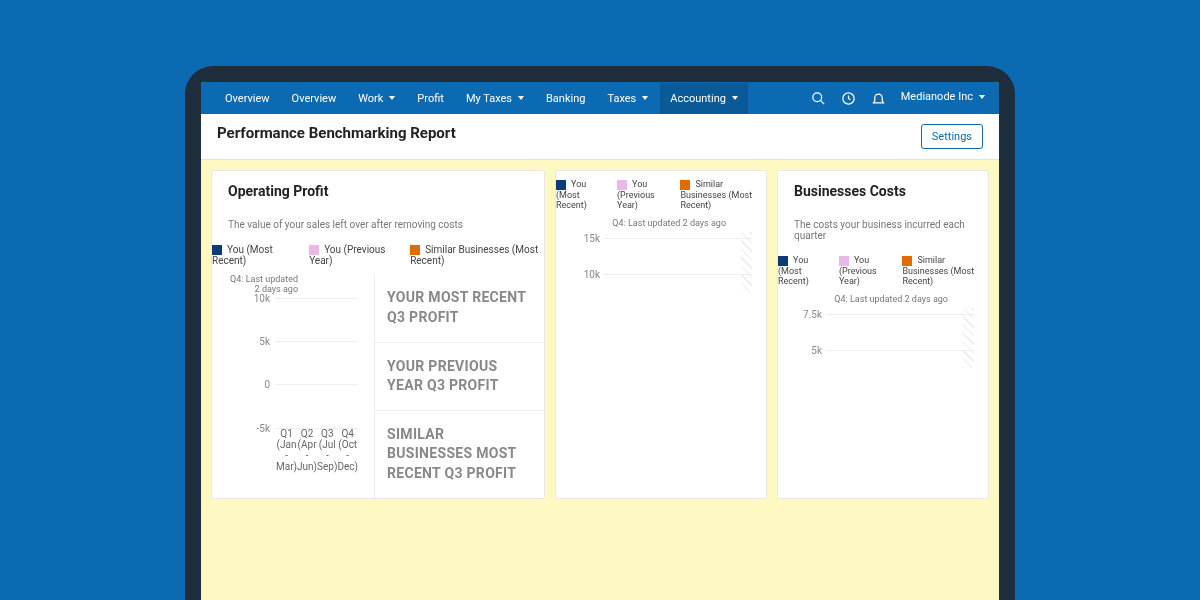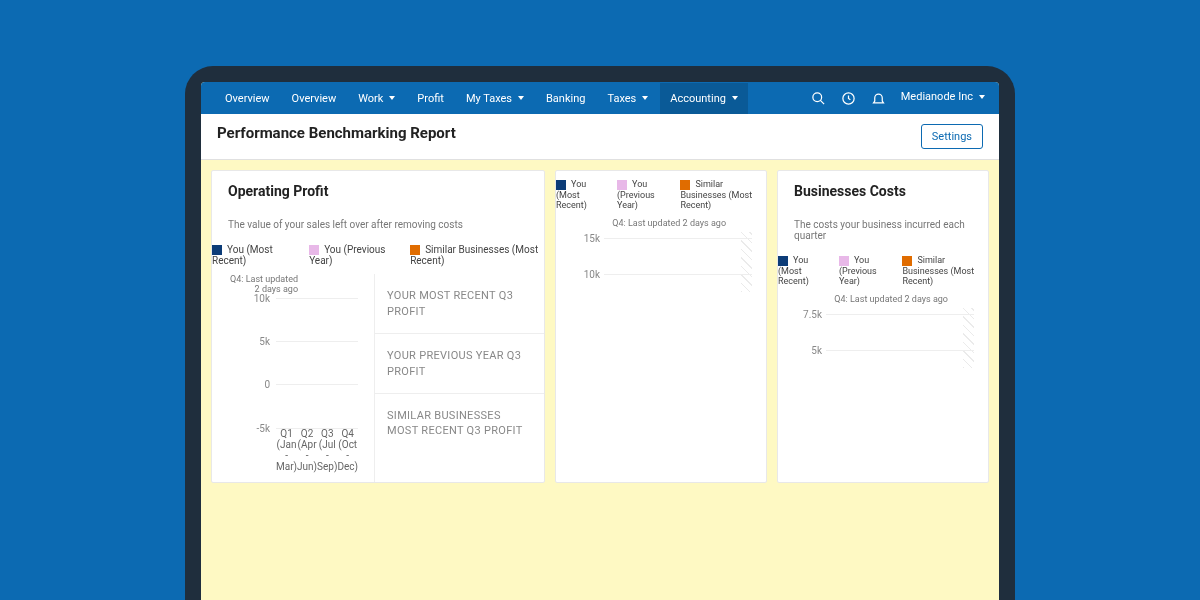--- a/index.html
+++ b/index.html
@@ -20,21 +20,21 @@
 .card{background:#fff;border:1px solid #e8e8e8;border-radius:2px}
 .card-head{padding:12px 16px 6px}
 .card-title{font-size:14px;font-weight:700;color:#222}
 .card-sub{font-size:10px;color:#777;margin-top:20px}
 .legend{display:flex;gap:18px;padding:8px 0;font-size:10px;color:#444}
 .legend span.sw{width:10px;height:10px;display:inline-block;margin-right:5px;vertical-align:middle}
 .updated{font-size:9px;color:#777;text-align:center}
 .main-chart{display:flex}
 .chart-area{flex:1;padding:0 16px 10px 16px;position:relative}
 .side-stats{width:170px;border-left:1px solid #eee}
-.stat{padding:14px 12px;border-bottom:1px solid #eee;font-size:11px;font-weight:400;color:#888;letter-spacing:.3px;line-height:1.4}
+.stat{padding:14px 12px;border-bottom:1px solid #eee;font-size:14px;font-weight:700;color:#888;letter-spacing:.3px;line-height:1.4}
 .axis{position:relative;height:130px;margin-top:4px}
 .ylab{position:absolute;right:calc(100% - 42px);font-size:10px;color:#888;transform:translateY(-50%)}
 .grid{position:absolute;left:48px;right:0;border-top:1px solid #eee}
 .xcats{display:flex;margin-left:48px;font-size:10px;color:#666;padding-top:0}
 .xcats div{flex:1;text-align:center}
 .q4shade{position:absolute;top:0;bottom:0;background:repeating-linear-gradient(45deg,#ddd 0,#ddd 1px,transparent 1px,transparent 6px);opacity:.6}
 .row2{display:flex;gap:10px}
 .row2 .card{flex:1}
 .small-legend{font-size:9px;gap:10px}
 .small-axis{height:60px;position:relative;margin:4px 14px 0 14px}

